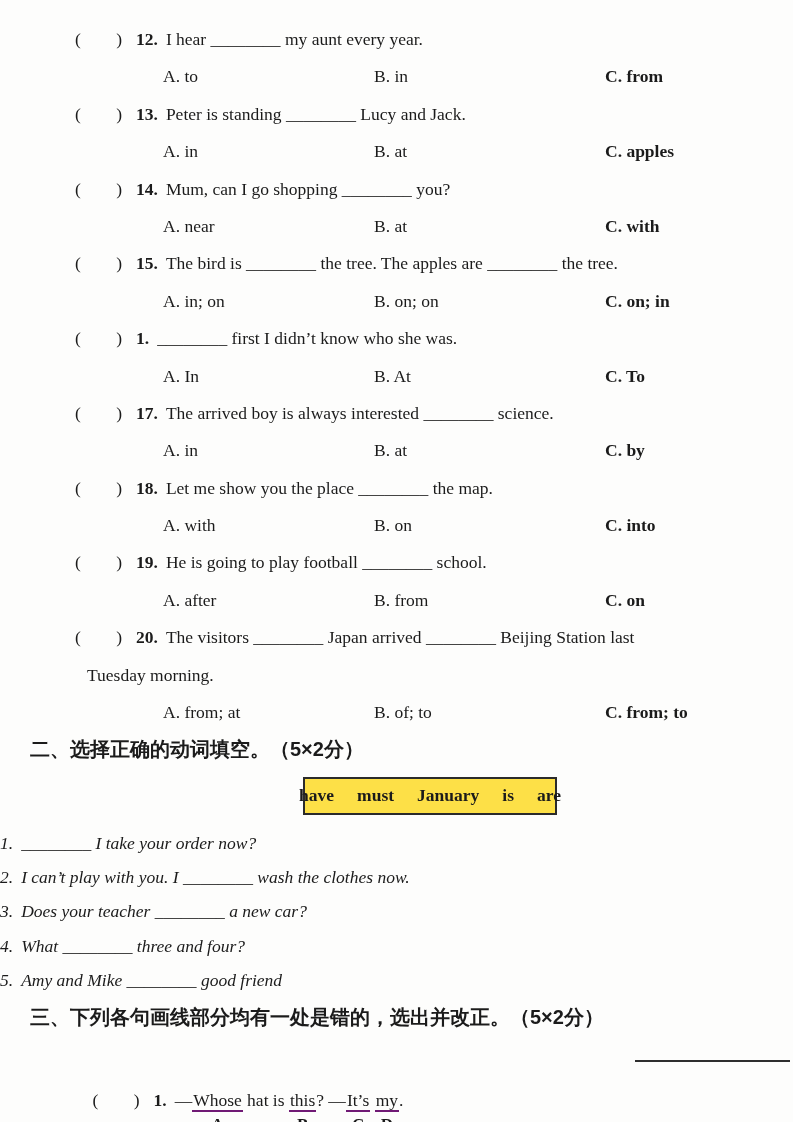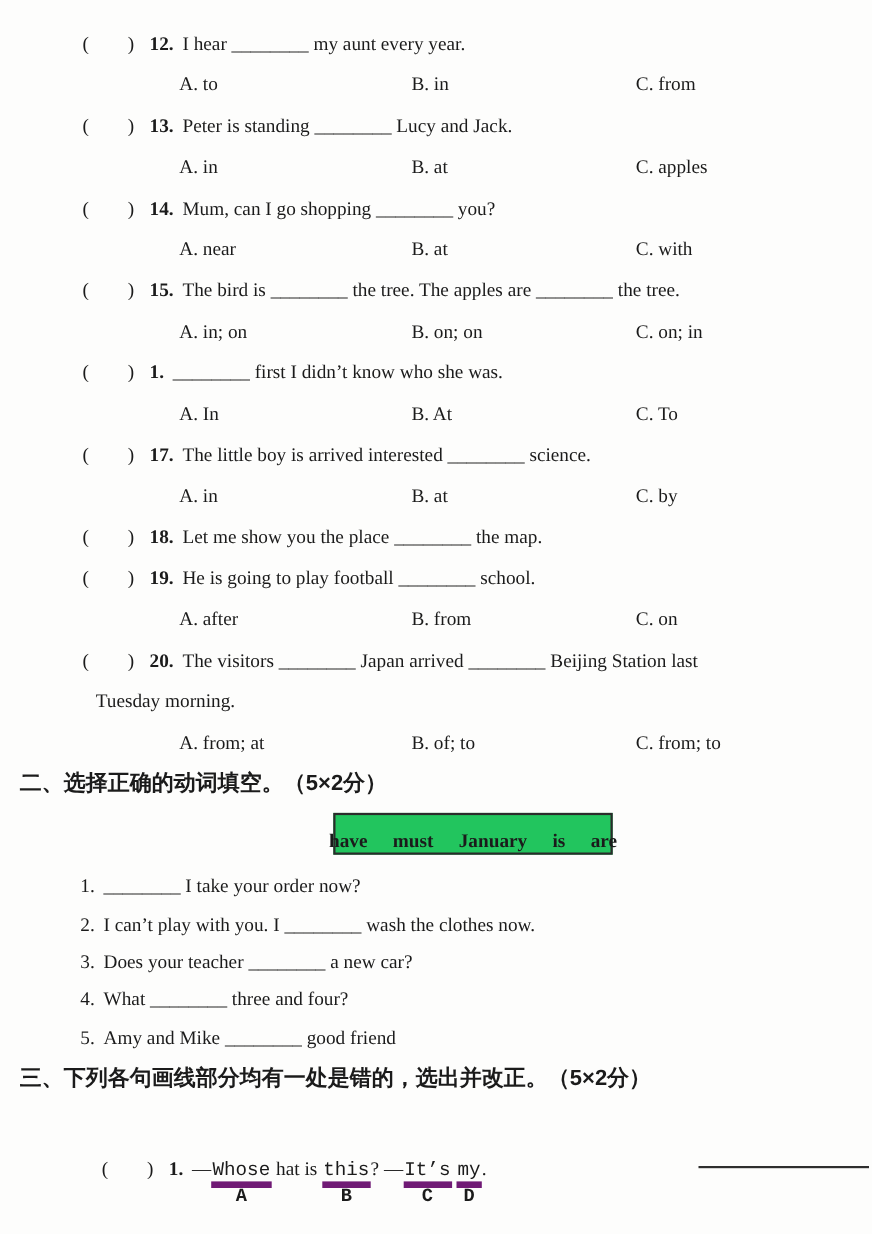--- a/index.html
+++ b/index.html
@@ -17,61 +17,60 @@
   
   .row  { height: 37.4px; line-height: 37.4px; white-space: pre; }
   .qline { padding-left: 75px; }
   .bracket { display: inline-flex; width: 47px; justify-content: space-between; }
   .qnum { margin-left: 14px; margin-right: 8px; font-weight: bold; }
   .cont { padding-left: 87px; }
   .opts { position: relative; }
   .opt  { position: absolute; top: 0; }
   .opt.a { left: 163px; }
   .opt.b { left: 374px; }
-  .opt.c { left: 578px; }
+  .opt.c { left: 605px; font-weight: bold; }
 
   
   .sec-heading {
     font-family: "Liberation Sans", "DejaVu Sans", sans-serif;
     font-weight: bold;
     font-size: 20px;
-    padding-left: 18px;
+    padding-left: 30px;
     height: 37.4px;
     line-height: 37.4px;
     white-space: pre;
   }
   #sec3-heading { margin-top: 2px; }
 
   
   #word-bank {
     margin: 8px 0 0 303px;
     width: 254px;
     height: 38px;
     border: 2px solid #2b2b2b;
     display: flex;
-    align-items: flex-end;
+    align-items: center;
     justify-content: center;
     gap: 23px;
     font-weight: 600;
-    background: #22c55e;
+    background: #fde047;
   }
 
   
   #sec2-items { margin-top: 11px; }
-  .s2row { height: 34.3px; line-height: 34.3px; padding-left: 73px; white-space: pre; }
+  .s2row { height: 34.3px; line-height: 34.3px; white-space: pre; font-style: italic; }
   .s2num { margin-right: 8px; }
 
   
   #s3line { padding-left: 75px; height: 42px; line-height: 42px; white-space: pre; }
   #s3-sentence { white-space: pre; }
   .useg {
     position: relative;
-    border-bottom: 6px solid #701a75;
+    border-bottom: 2px solid #701a75;
     padding: 0 1px;
-    font-family: Liberation Mono, monospace;
   }
   .ulet {
     position: absolute;
     left: 50%;
     top: 100%;
     margin-top: 6px;
     transform: translateX(-50%);
     font-weight: bold;
     font-size: 17px;
     line-height: 1;
@@ -98,23 +97,24 @@
       <div class="row qline"><span class="bracket"><span>(</span><span>)</span></span><span class="qnum">12.</span><span>I hear ________ my aunt every year.</span></div>
       <div class="row opts"><span class="opt a">A. to</span><span class="opt b">B. in</span><span class="opt c">C. from</span></div>
       <div class="row qline"><span class="bracket"><span>(</span><span>)</span></span><span class="qnum">13.</span><span>Peter is standing ________ Lucy and Jack.</span></div>
       <div class="row opts"><span class="opt a">A. in</span><span class="opt b">B. at</span><span class="opt c">C. apples</span></div>
       <div class="row qline"><span class="bracket"><span>(</span><span>)</span></span><span class="qnum">14.</span><span>Mum, can I go shopping ________ you?</span></div>
       <div class="row opts"><span class="opt a">A. near</span><span class="opt b">B. at</span><span class="opt c">C. with</span></div>
       <div class="row qline"><span class="bracket"><span>(</span><span>)</span></span><span class="qnum">15.</span><span>The bird is ________ the tree. The apples are ________ the tree.</span></div>
       <div class="row opts"><span class="opt a">A. in; on</span><span class="opt b">B. on; on</span><span class="opt c">C. on; in</span></div>
       <div class="row qline"><span class="bracket"><span>(</span><span>)</span></span><span class="qnum">1.</span><span>________ first I didn’t know who she was.</span></div>
       <div class="row opts"><span class="opt a">A. In</span><span class="opt b">B. At</span><span class="opt c">C. To</span></div>
-      <div class="row qline"><span class="bracket"><span>(</span><span>)</span></span><span class="qnum">17.</span><span>The little boy is arrived interested ________ science.</span></div>
+      <div class="row qline"><span class="bracket"><span>(</span><span>)</span></span><span class="qnum">17.</span><span>The arrived boy is always interested ________ science.</span></div>
       <div class="row opts"><span class="opt a">A. in</span><span class="opt b">B. at</span><span class="opt c">C. by</span></div>
       <div class="row qline"><span class="bracket"><span>(</span><span>)</span></span><span class="qnum">18.</span><span>Let me show you the place ________ the map.</span></div>
+      <div class="row opts"><span class="opt a">A. with</span><span class="opt b">B. on</span><span class="opt c">C. into</span></div>
       <div class="row qline"><span class="bracket"><span>(</span><span>)</span></span><span class="qnum">19.</span><span>He is going to play football ________ school.</span></div>
       <div class="row opts"><span class="opt a">A. after</span><span class="opt b">B. from</span><span class="opt c">C. on</span></div>
       <div class="row qline"><span class="bracket"><span>(</span><span>)</span></span><span class="qnum">20.</span><span>The visitors ________ Japan arrived ________ Beijing Station last</span></div>
       <div class="row cont">Tuesday morning.</div>
       <div class="row opts"><span class="opt a">A. from; at</span><span class="opt b">B. of; to</span><span class="opt c">C. from; to</span></div>
     </div>
 
   <div id="sec2-heading" class="sec-heading">二、选择正确的动词填空。（5×2分）</div>
 
   <div id="word-bank">

